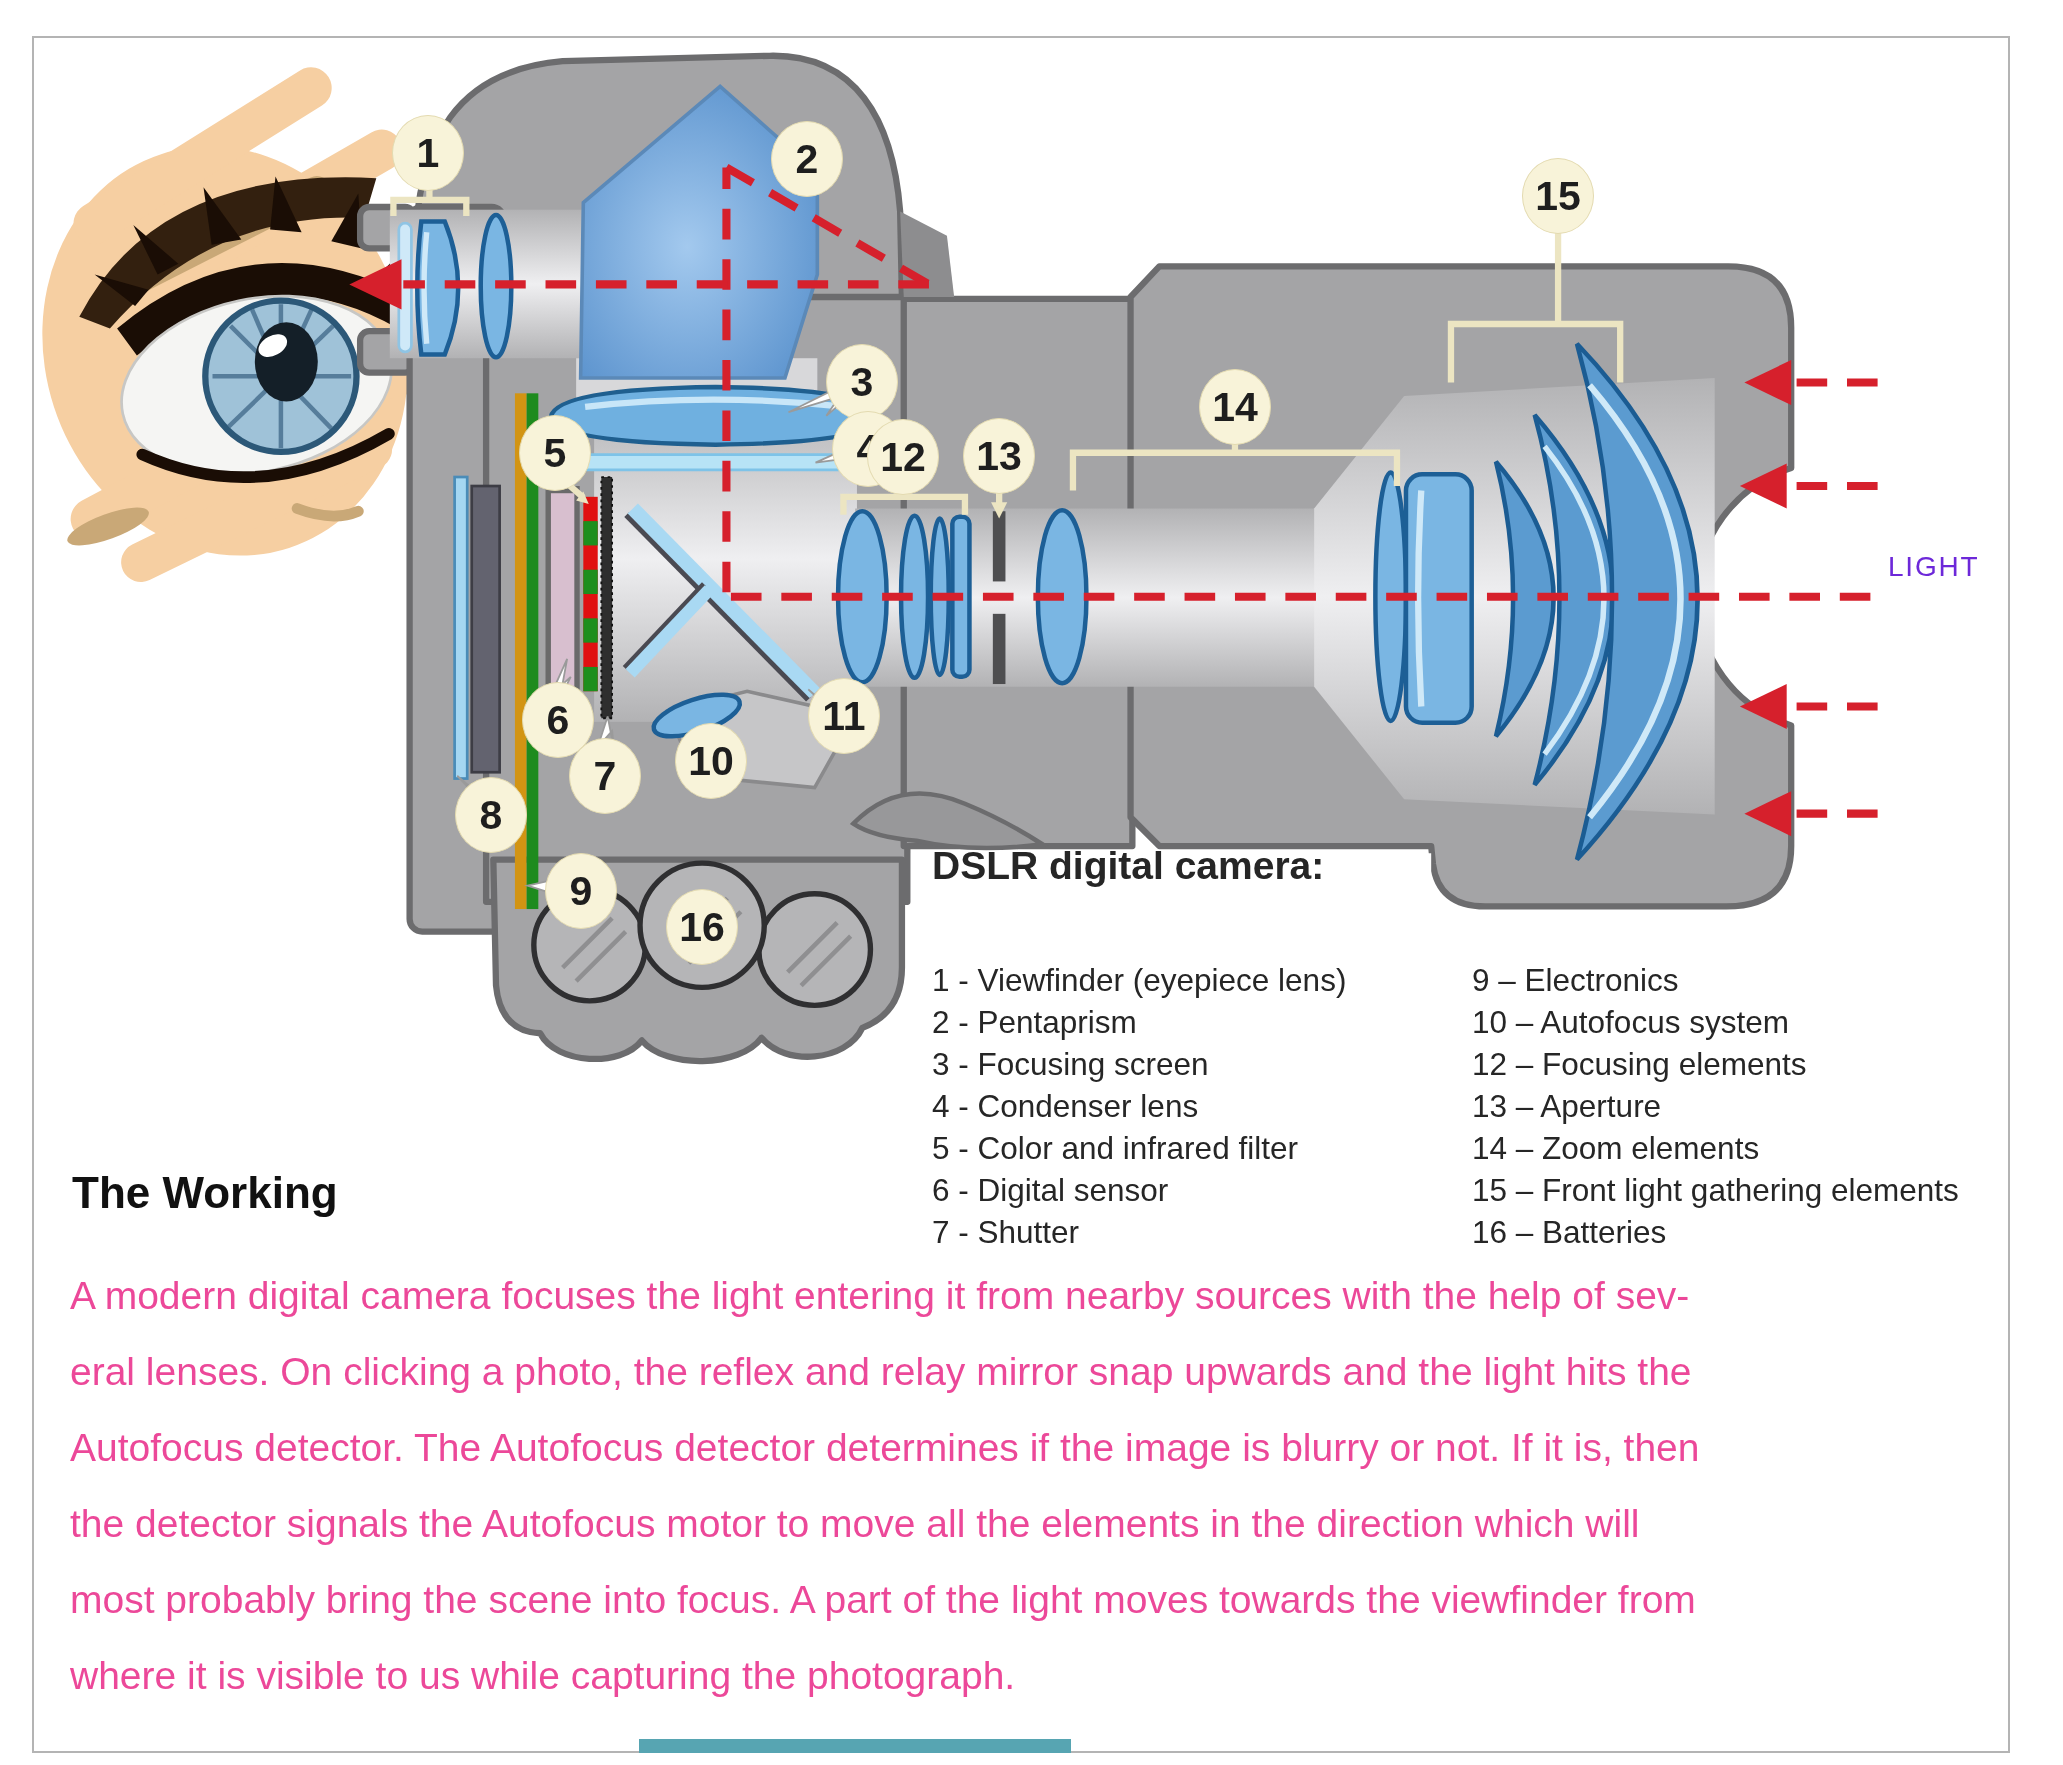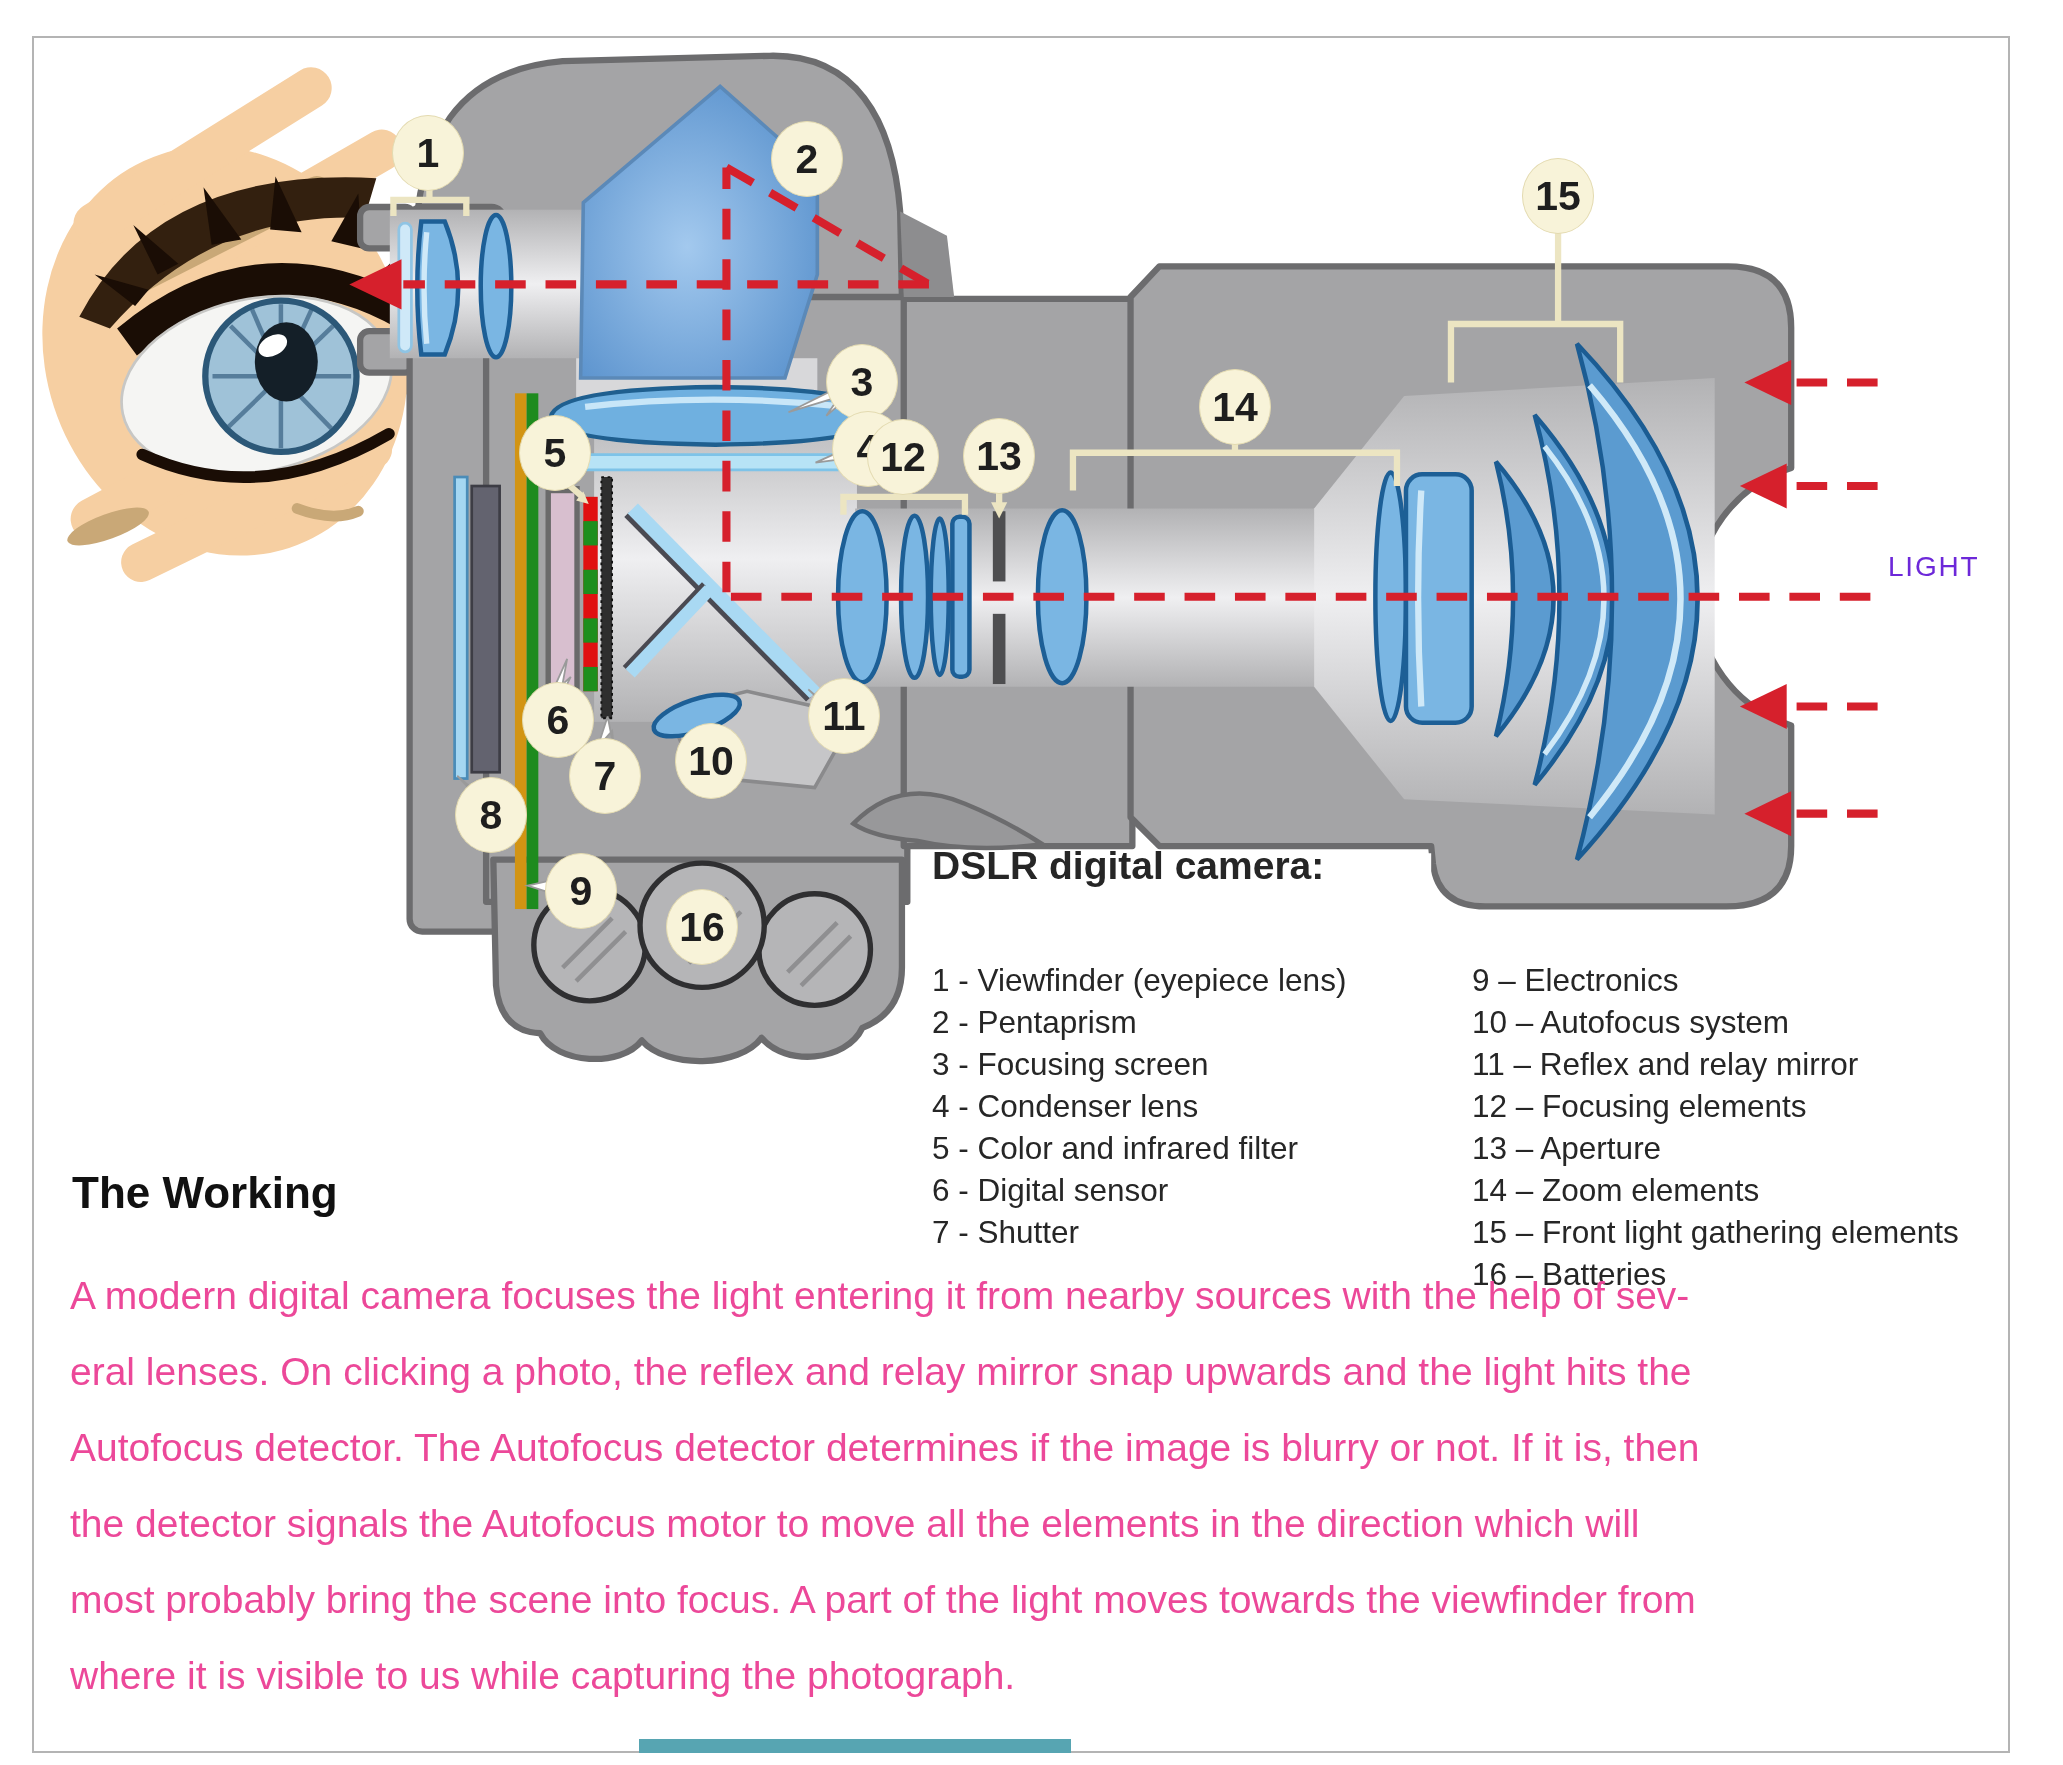--- a/index.html
+++ b/index.html
@@ -233,21 +233,20 @@
           <div class="legend-item">2 - Pentaprism</div>
           <div class="legend-item">3 - Focusing screen</div>
           <div class="legend-item">4 - Condenser lens</div>
           <div class="legend-item">5 - Color and infrared filter</div>
           <div class="legend-item">6 - Digital sensor</div>
           <div class="legend-item">7 - Shutter</div>
         </div>
       <div class="legend-col right" id="legend-right">
           <div class="legend-item">9 – Electronics</div>
           <div class="legend-item">10 – Autofocus system</div>
-          <div class="legend-item">11 – Reflex and relay mirror</div>
           <div class="legend-item">12 – Focusing elements</div>
           <div class="legend-item">13 – Aperture</div>
           <div class="legend-item">14 – Zoom elements</div>
           <div class="legend-item">15 – Front light gathering elements</div>
           <div class="legend-item">16 – Batteries</div>
         </div>
     </div>
   </div>
 
   <div id="markers">

